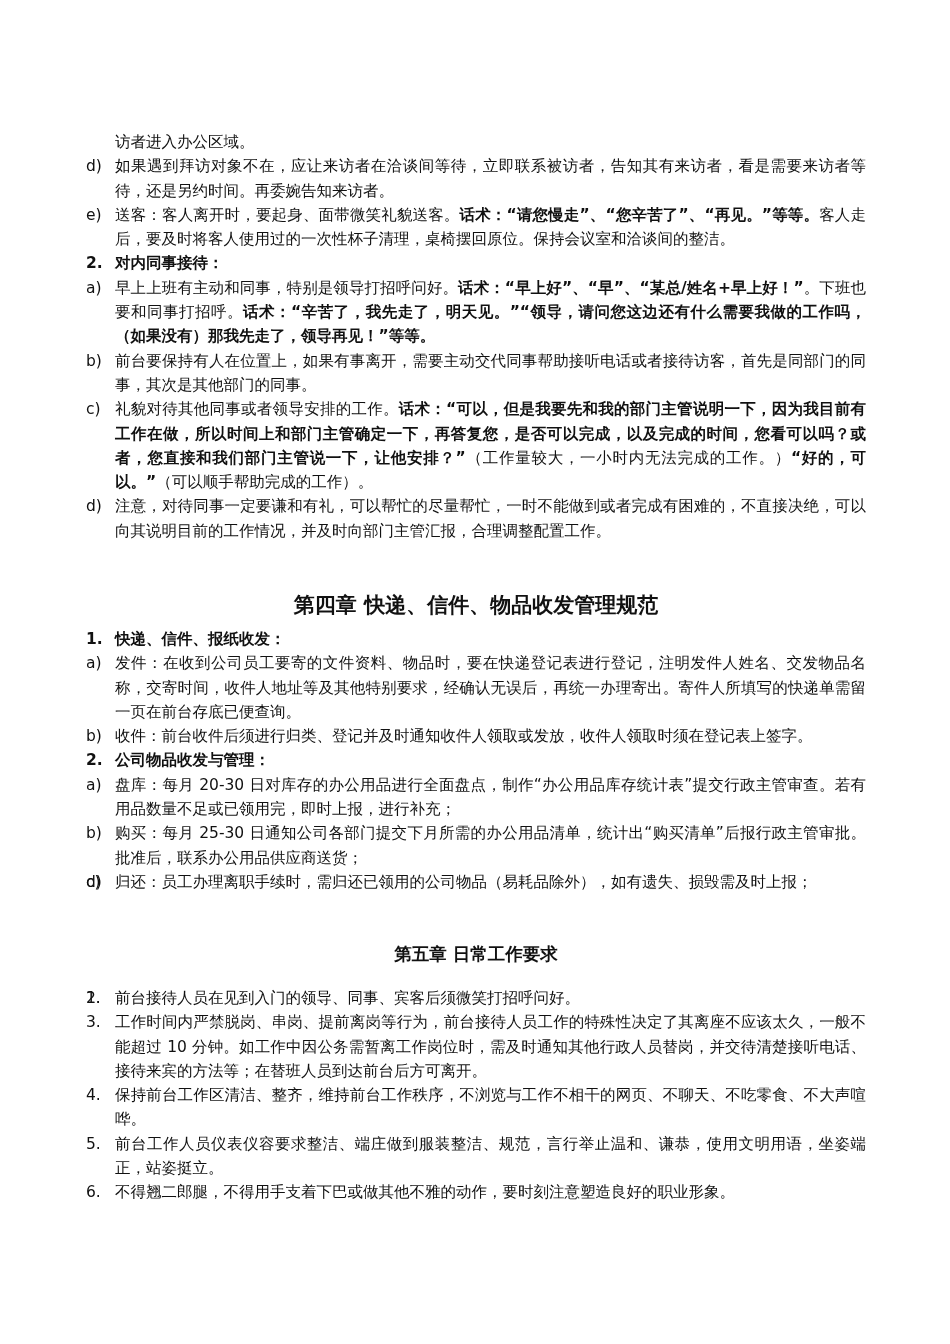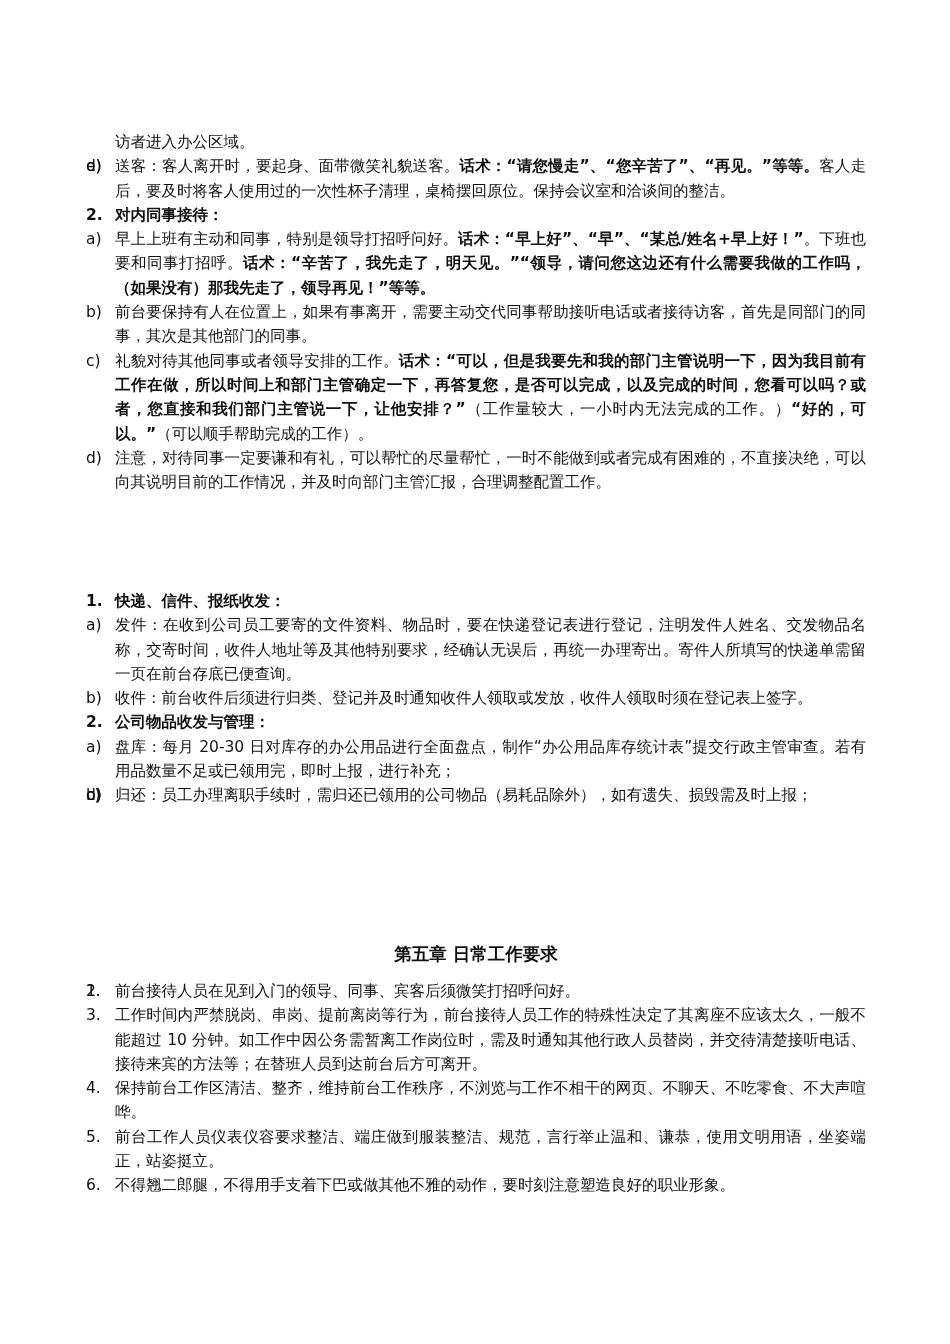--- a/index.html
+++ b/index.html
@@ -20,20 +20,21 @@
 <body>
 
 <div class="page">
 
   <div class="block" style="top:115px;">
     <div class="item">
       <span>访者进入办公区域。</span>
     </div>
     <div class="item just">
       <span class="lbl">d)</span>
+      <span>如果遇到拜访对象不在，应让来访者在洽谈间等待，立即联系被访者，告知其有来访者，看是需要来访者等待，还是另约时间。再委婉告知来访者。</span>
     </div>
     <div class="item just">
       <span class="lbl">e)</span>
       <span>送客：客人离开时，要起身、面带微笑礼貌送客。</span><span class="bold">话术：“请您慢走”、“您辛苦了”、“再见。”等等。</span><span>客人走后，要及时将客人使用过的一次性杯子清理，桌椅摆回原位。保持会议室和洽谈间的整洁。</span>
     </div>
 
     <div class="item heading">
       <span class="lbl">2.</span>
       <span>对内同事接待：</span>
     </div>
@@ -49,20 +50,21 @@
       <span class="lbl">c)</span>
       <span>礼貌对待其他同事或者领导安排的工作。</span><span class="bold">话术：“可以，但是我要先和我的部门主管说明一下，因为我目前有工作在做，所以时间上和部门主管确定一下，再答复您，是否可以完成，以及完成的时间，您看可以吗？或者，您直接和我们部门主管说一下，让他安排？”</span><span>（工作量较大，一小时内无法完成的工作。）</span><span class="bold">“好的，可以。”</span><span>（可以顺手帮助完成的工作）。</span>
     </div>
     <div class="item just">
       <span class="lbl">d)</span>
       <span>注意，对待同事一定要谦和有礼，可以帮忙的尽量帮忙，一时不能做到或者完成有困难的，不直接决绝，可以向其说明目前的工作情况，并及时向部门主管汇报，合理调整配置工作。</span>
     </div>
   </div>
 
   <div class="block" style="top:574px;">
+    <div class="chapter ch4" style="line-height:32px; margin-bottom:6px;">第四章  快递、信件、物品收发管理规范</div>
 
     <div class="item heading">
       <span class="lbl">1.</span>
       <span>快递、信件、报纸收发：</span>
     </div>
     <div class="item just">
       <span class="lbl">a)</span>
       <span>发件：在收到公司员工要寄的文件资料、物品时，要在快递登记表进行登记，注明发件人姓名、交发物品名称，交寄时间，收件人地址等及其他特别要求，经确认无误后，再统一办理寄出。寄件人所填写的快递单需留一页在前台存底已便查询。</span>
     </div>
     <div class="item just">
@@ -73,32 +75,33 @@
     <div class="item heading">
       <span class="lbl">2.</span>
       <span>公司物品收发与管理：</span>
     </div>
     <div class="item just">
       <span class="lbl">a)</span>
       <span>盘库：每月 20-30 日对库存的办公用品进行全面盘点，制作“办公用品库存统计表”提交行政主管审查。若有用品数量不足或已领用完，即时上报，进行补充；</span>
     </div>
     <div class="item just">
       <span class="lbl">b)</span>
+      <span>购买：每月 25-30 日通知公司各部门提交下月所需的办公用品清单，统计出“购买清单”后报行政主管审批。批准后，联系办公用品供应商送货；</span>
     </div>
     <div class="item just">
       <span class="lbl">c)</span>
     </div>
     <div class="item just">
       <span class="lbl">d)</span>
       <span>归还：员工办理离职手续时，需归还已领用的公司物品（易耗品除外），如有遗失、损毁需及时上报；</span>
     </div>
   </div>
 
   <div class="block" style="top:924px;">
-    <div class="chapter ch5" style="line-height:30px; margin-bottom:10px;">第五章  日常工作要求</div>
+    <div class="chapter ch5" style="line-height:30px; margin-bottom:17px;">第五章  日常工作要求</div>
     <div class="item just">
       <span class="lbl">1.</span>
     </div>
     <div class="item just">
       <span class="lbl">2.</span>
       <span> 前台接待人员在见到入门的领导、同事、宾客后须微笑打招呼问好。</span>
     </div>
     <div class="item just">
       <span class="lbl">3.</span>
       <span> 工作时间内严禁脱岗、串岗、提前离岗等行为，前台接待人员工作的特殊性决定了其离座不应该太久，一般不能超过 10 分钟。如工作中因公务需暂离工作岗位时，需及时通知其他行政人员替岗，并交待清楚接听电话、接待来宾的方法等；在替班人员到达前台后方可离开。</span>

